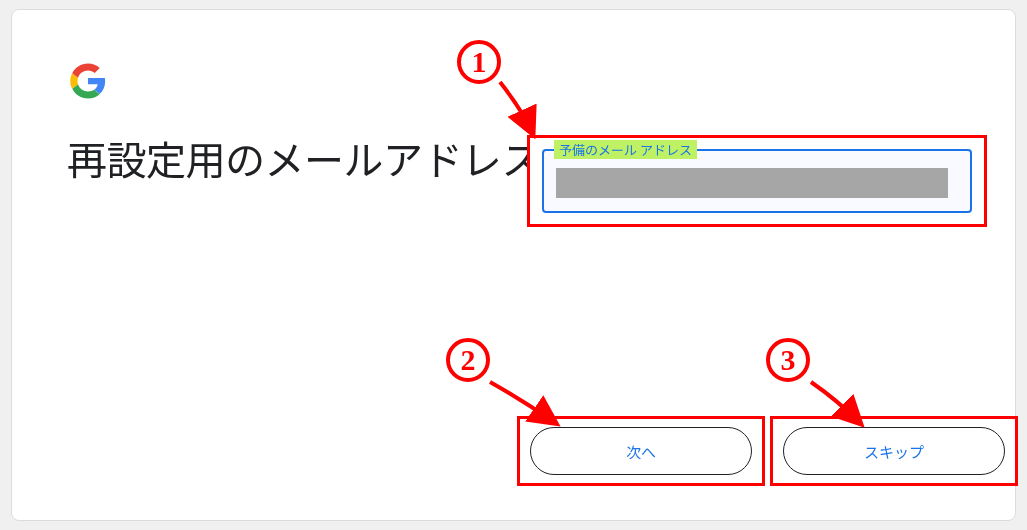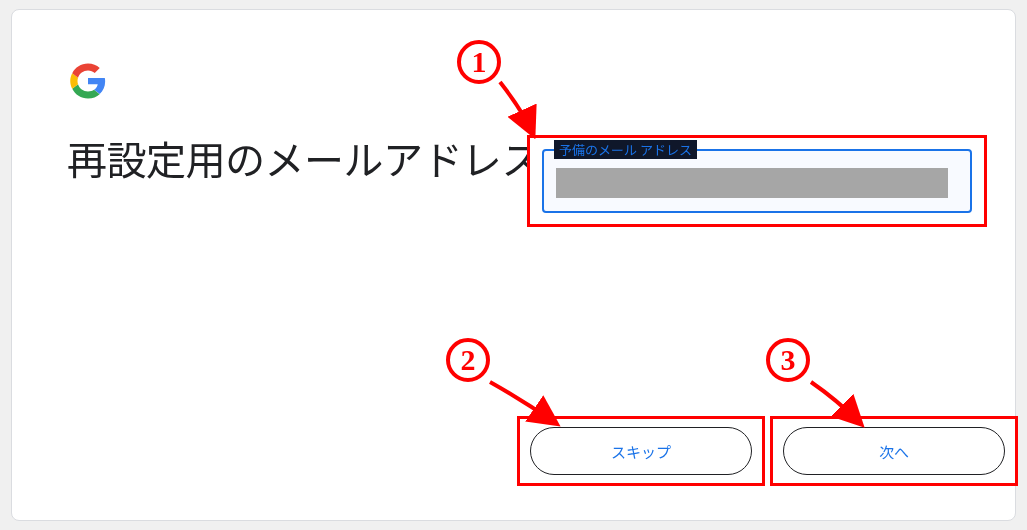--- a/index.html
+++ b/index.html
@@ -61,21 +61,21 @@
       width: 100%;
       height: 64px;
       border: 2px solid #1a73e8;
       border-radius: 4px;
       background: #f8faff;
     }
     .input-label {
       position: absolute;
       left: 10px;
       top: -11px;
-      background: #0f172a;
+      background: #bef264;
       padding: 0 5px;
       font-size: 13px;
       color: #1a73e8;
     }
     .input-mask {
       position: absolute;
       left: 12px;
       top: 17px;
       width: 392px;
       height: 30px;
@@ -145,24 +145,24 @@
 
   <div class="input-wrap">
     <div class="input-box">
       <span class="input-label">予備のメール アドレス</span>
       <div class="input-mask"></div>
     </div>
   </div>
 
   <div class="btn-row">
     <div class="btn-box">
-      <div class="btn btn-skip">スキップ</div>
+      <div class="btn btn-next">次へ</div>
     </div>
     <div class="btn-box">
-      <div class="btn btn-next">次へ</div>
+      <div class="btn btn-skip">スキップ</div>
     </div>
   </div>
 
   <div class="anno-circle anno1">1</div>
   <div class="anno-circle anno2">2</div>
   <div class="anno-circle anno3">3</div>
 
   <svg class="arrow" style="left:470px; top:60px;" width="80" height="80">
     <defs>
         <marker id="ah1" markerWidth="8" markerHeight="8" refX="6" refY="4" orient="auto">

